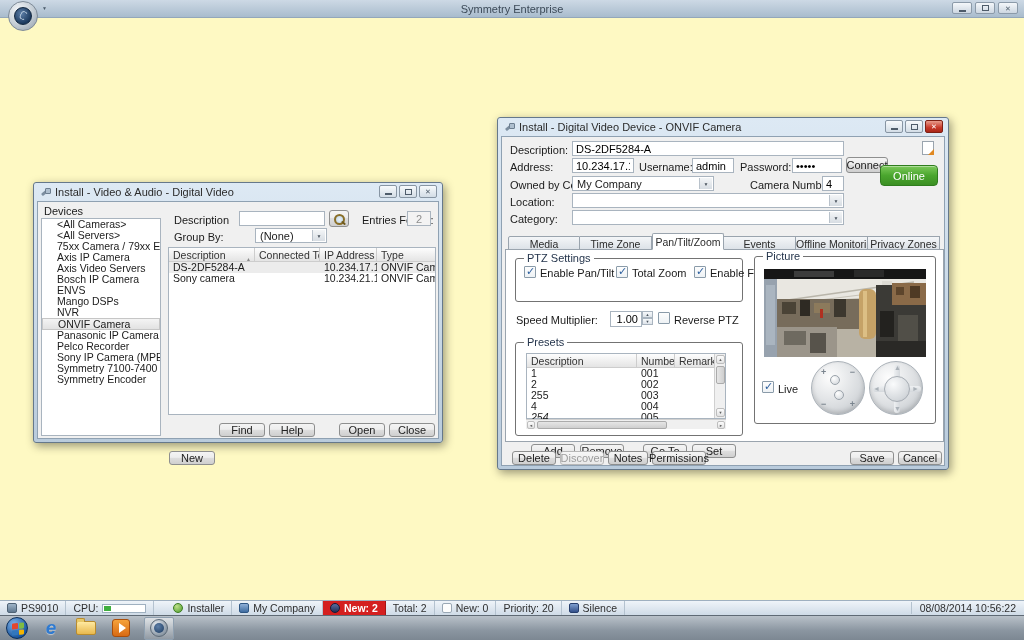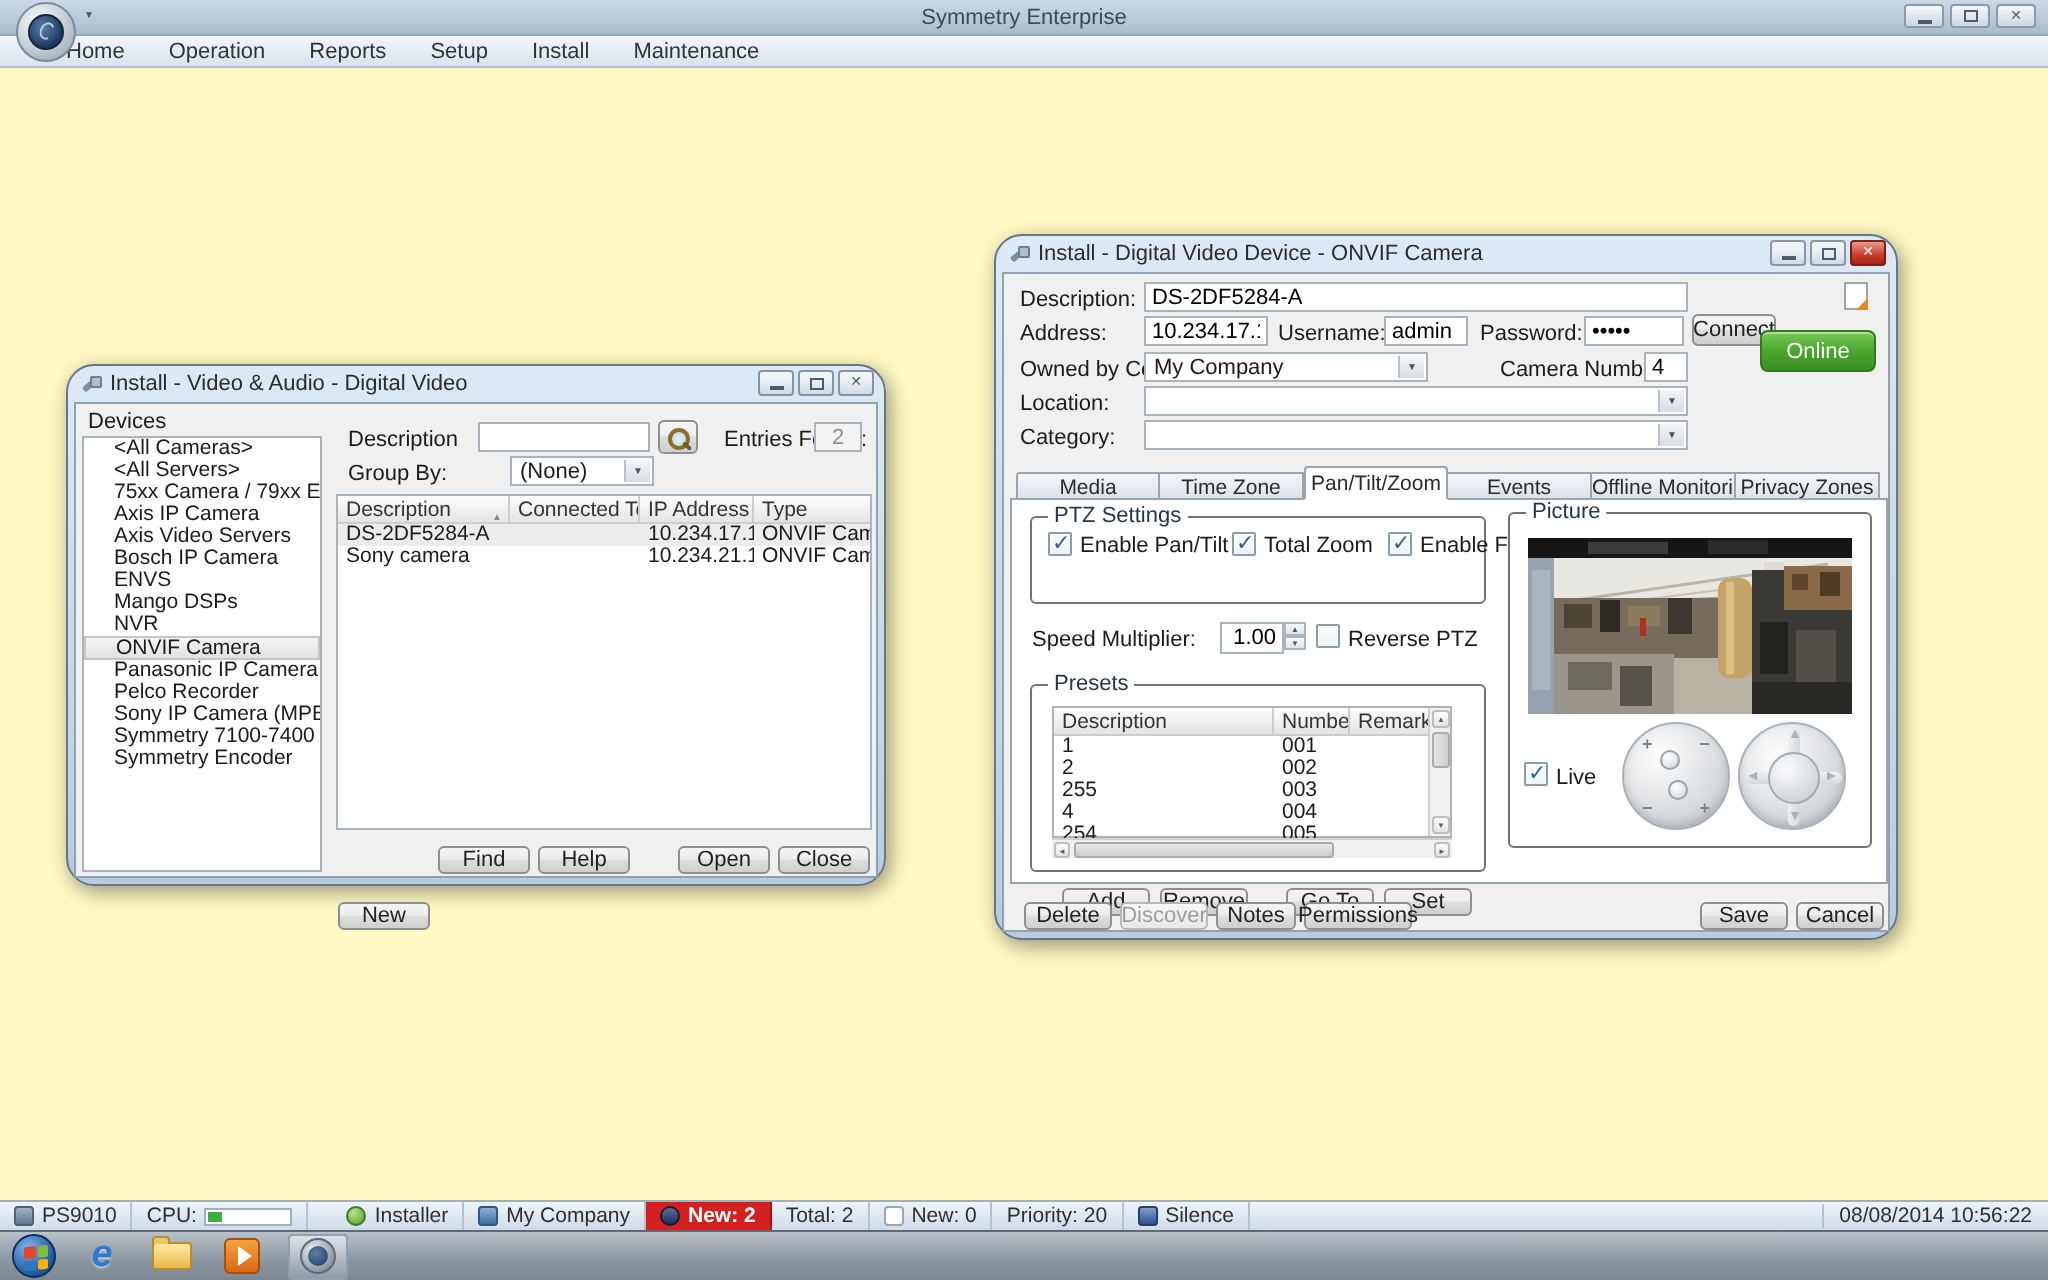--- a/index.html
+++ b/index.html
@@ -41,21 +41,21 @@
   .combo .val { position:absolute; left:4px; top:1px; }
   .combo .arrowbox { position:absolute; right:1px; top:1px; bottom:1px; width:13px;
     background:linear-gradient(#f3f5f7,#d7dde3); border-left:1px solid #b9c2cb;
     display:flex; align-items:center; justify-content:center; font-size:5px; color:#4a545e; }
   .cb { width:12px; height:12px; background:linear-gradient(#fdfdfd,#eef2f5); border:1px solid #8a9ba9;
     border-radius:1px; position:relative; display:inline-block; vertical-align:-2px; }
   .cb .mark { position:absolute; left:1px; top:-2px; font-size:11px; font-weight:bold; color:#2c5f9e; }
   .grp { position:absolute; border:1px solid #737373; border-radius:3px; }
   .grp > .glabel { position:absolute; left:8px; top:-7px; background:#fff; padding:0 3px; color:#25354c; }
   
-  .dialog { position:absolute; border:1px solid #65788b; border-radius:14px;
+  .dialog { position:absolute; border:1px solid #65788b; border-radius:3px;
     background:linear-gradient(#dde9f4,#b9cbdc); box-shadow:2px 3px 10px rgba(0,0,0,.4); }
   .dlg-title { position:absolute; left:0; top:0; right:0; height:18px; display:flex; align-items:center;
     padding-left:6px; gap:5px; color:#2b2b2b; }
   .dlg-icon { width:10px; height:10px; position:relative; }
   .dlg-icon::before { content:""; position:absolute; left:1px; top:4px; width:8px; height:3px;
     background:#7c8ea0; transform:rotate(-40deg); border-radius:1px; }
   .dlg-icon::after { content:""; position:absolute; left:5px; top:1px; width:4px; height:4px;
     background:#aebfcf; border:1px solid #6c7e90; border-radius:1px; }
   .dlg-controls { position:absolute; right:5px; top:2px; display:flex; gap:2px; }
   .dlg-btn { width:18px; height:13px; border:1px solid #8795a3; border-radius:2px;
@@ -160,28 +160,20 @@
       <div class="win-btn">
           <span>✕</span>
         </div>
     </div>
   </div>
   <div class="app-logo">
       <div class="inner"></div>
       <div class="swirl"></div>
     </div>
   <div class="qa-arrow">▼</div>
-  <div class="menubar">
-    <span class="mi">Home</span>
-    <span class="mi">Operation</span>
-    <span class="mi">Reports</span>
-    <span class="mi">Setup</span>
-    <span class="mi">Install</span>
-    <span class="mi">Maintenance</span>
-  </div>
 
   <div class="dialog" style="left:33px; top:182px; width:410px; height:261px;">
     <div class="dlg-title">
       <div class="dlg-icon"></div>
       <span>Install - Video &amp; Audio - Digital Video</span>
     </div>
     <div class="dlg-controls">
       <div class="dlg-btn">
           <div class="minbar"></div>
         </div>
@@ -369,21 +361,21 @@
               <div class="gc" style="width:110px;">255</div>
               <div class="gc" style="width:38px;">003</div>
               <div class="gc" style="width:40px;"></div>
             </div>
             <div class="grow">
               <div class="gc" style="width:110px;">4</div>
               <div class="gc" style="width:38px;">004</div>
               <div class="gc" style="width:40px;"></div>
             </div>
             <div class="grow">
-              <div class="gc" style="width:110px;">254</div>
+              <div class="gc" style="width:110px;font-style:italic;">254</div>
               <div class="gc" style="width:38px;">005</div>
               <div class="gc" style="width:40px;"></div>
             </div>
             <div class="vscroll" style="right:0; top:0; bottom:0;">
               <div class="sarrow" style="left:1px; top:1px; width:9px; height:9px;">
                   <span>▲</span>
                 </div>
               <div class="sthumb" style="left:1px; top:12px; width:9px; height:18px;"></div>
               <div class="sarrow" style="left:1px; bottom:1px; width:9px; height:9px;">
                   <span>▼</span>

